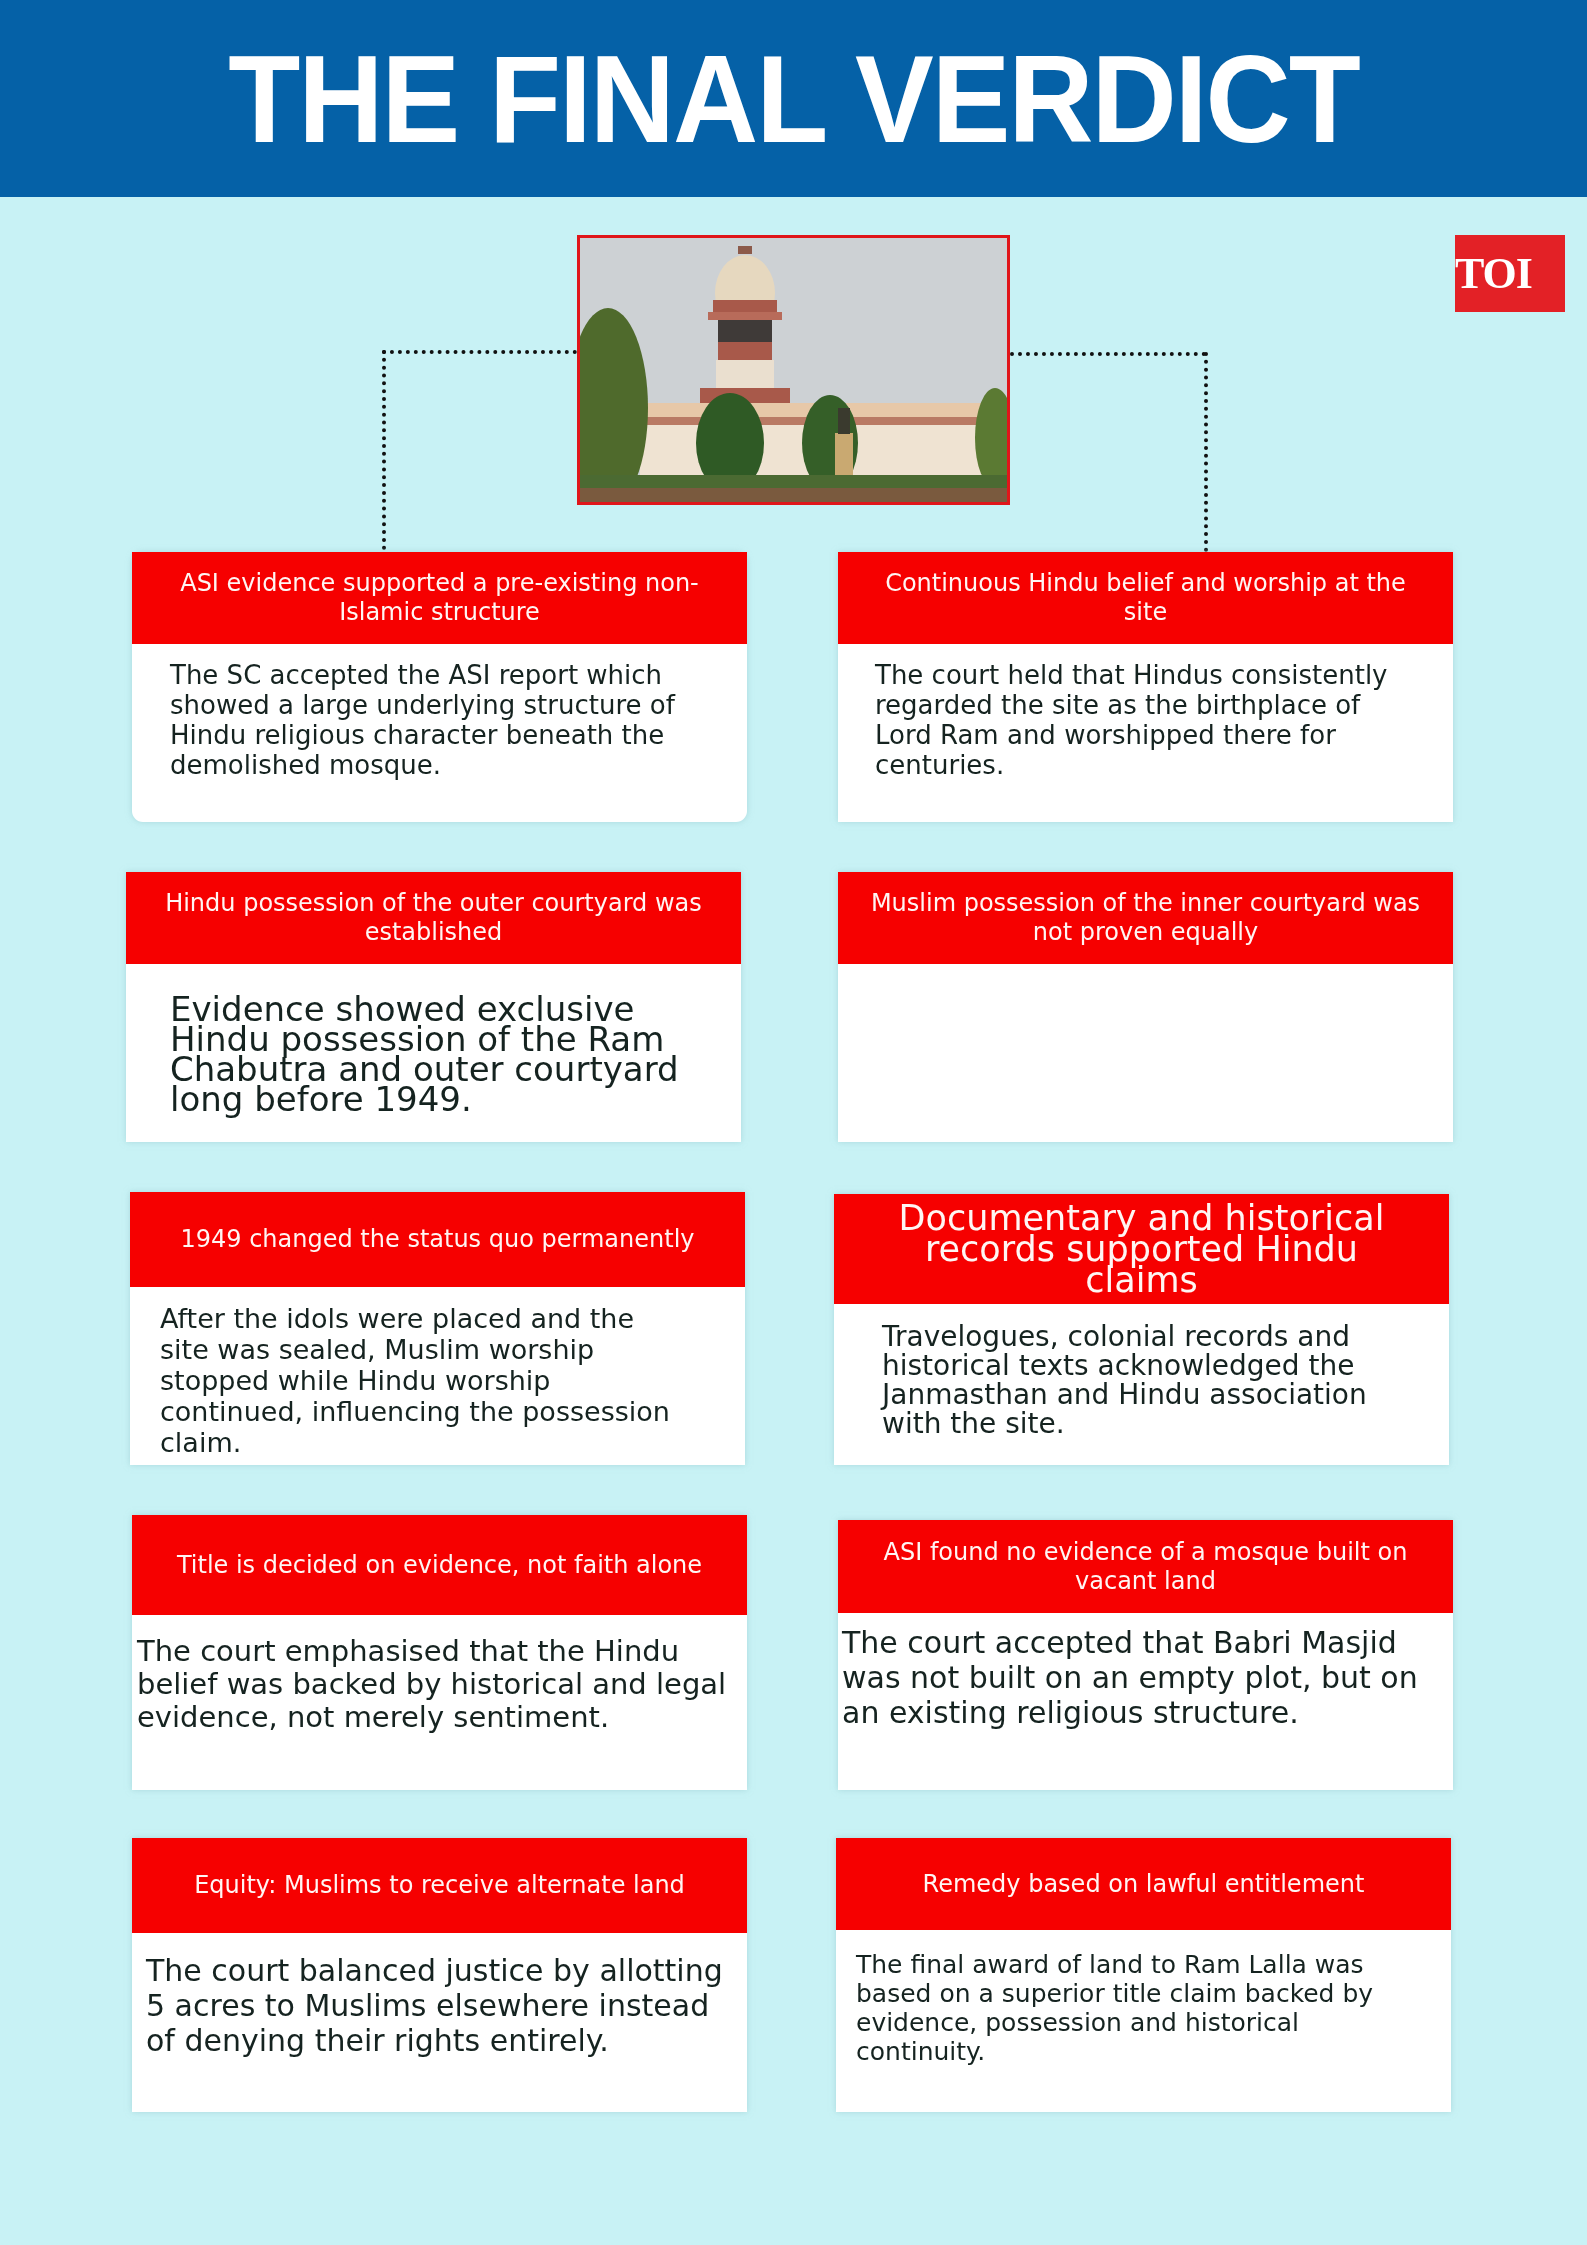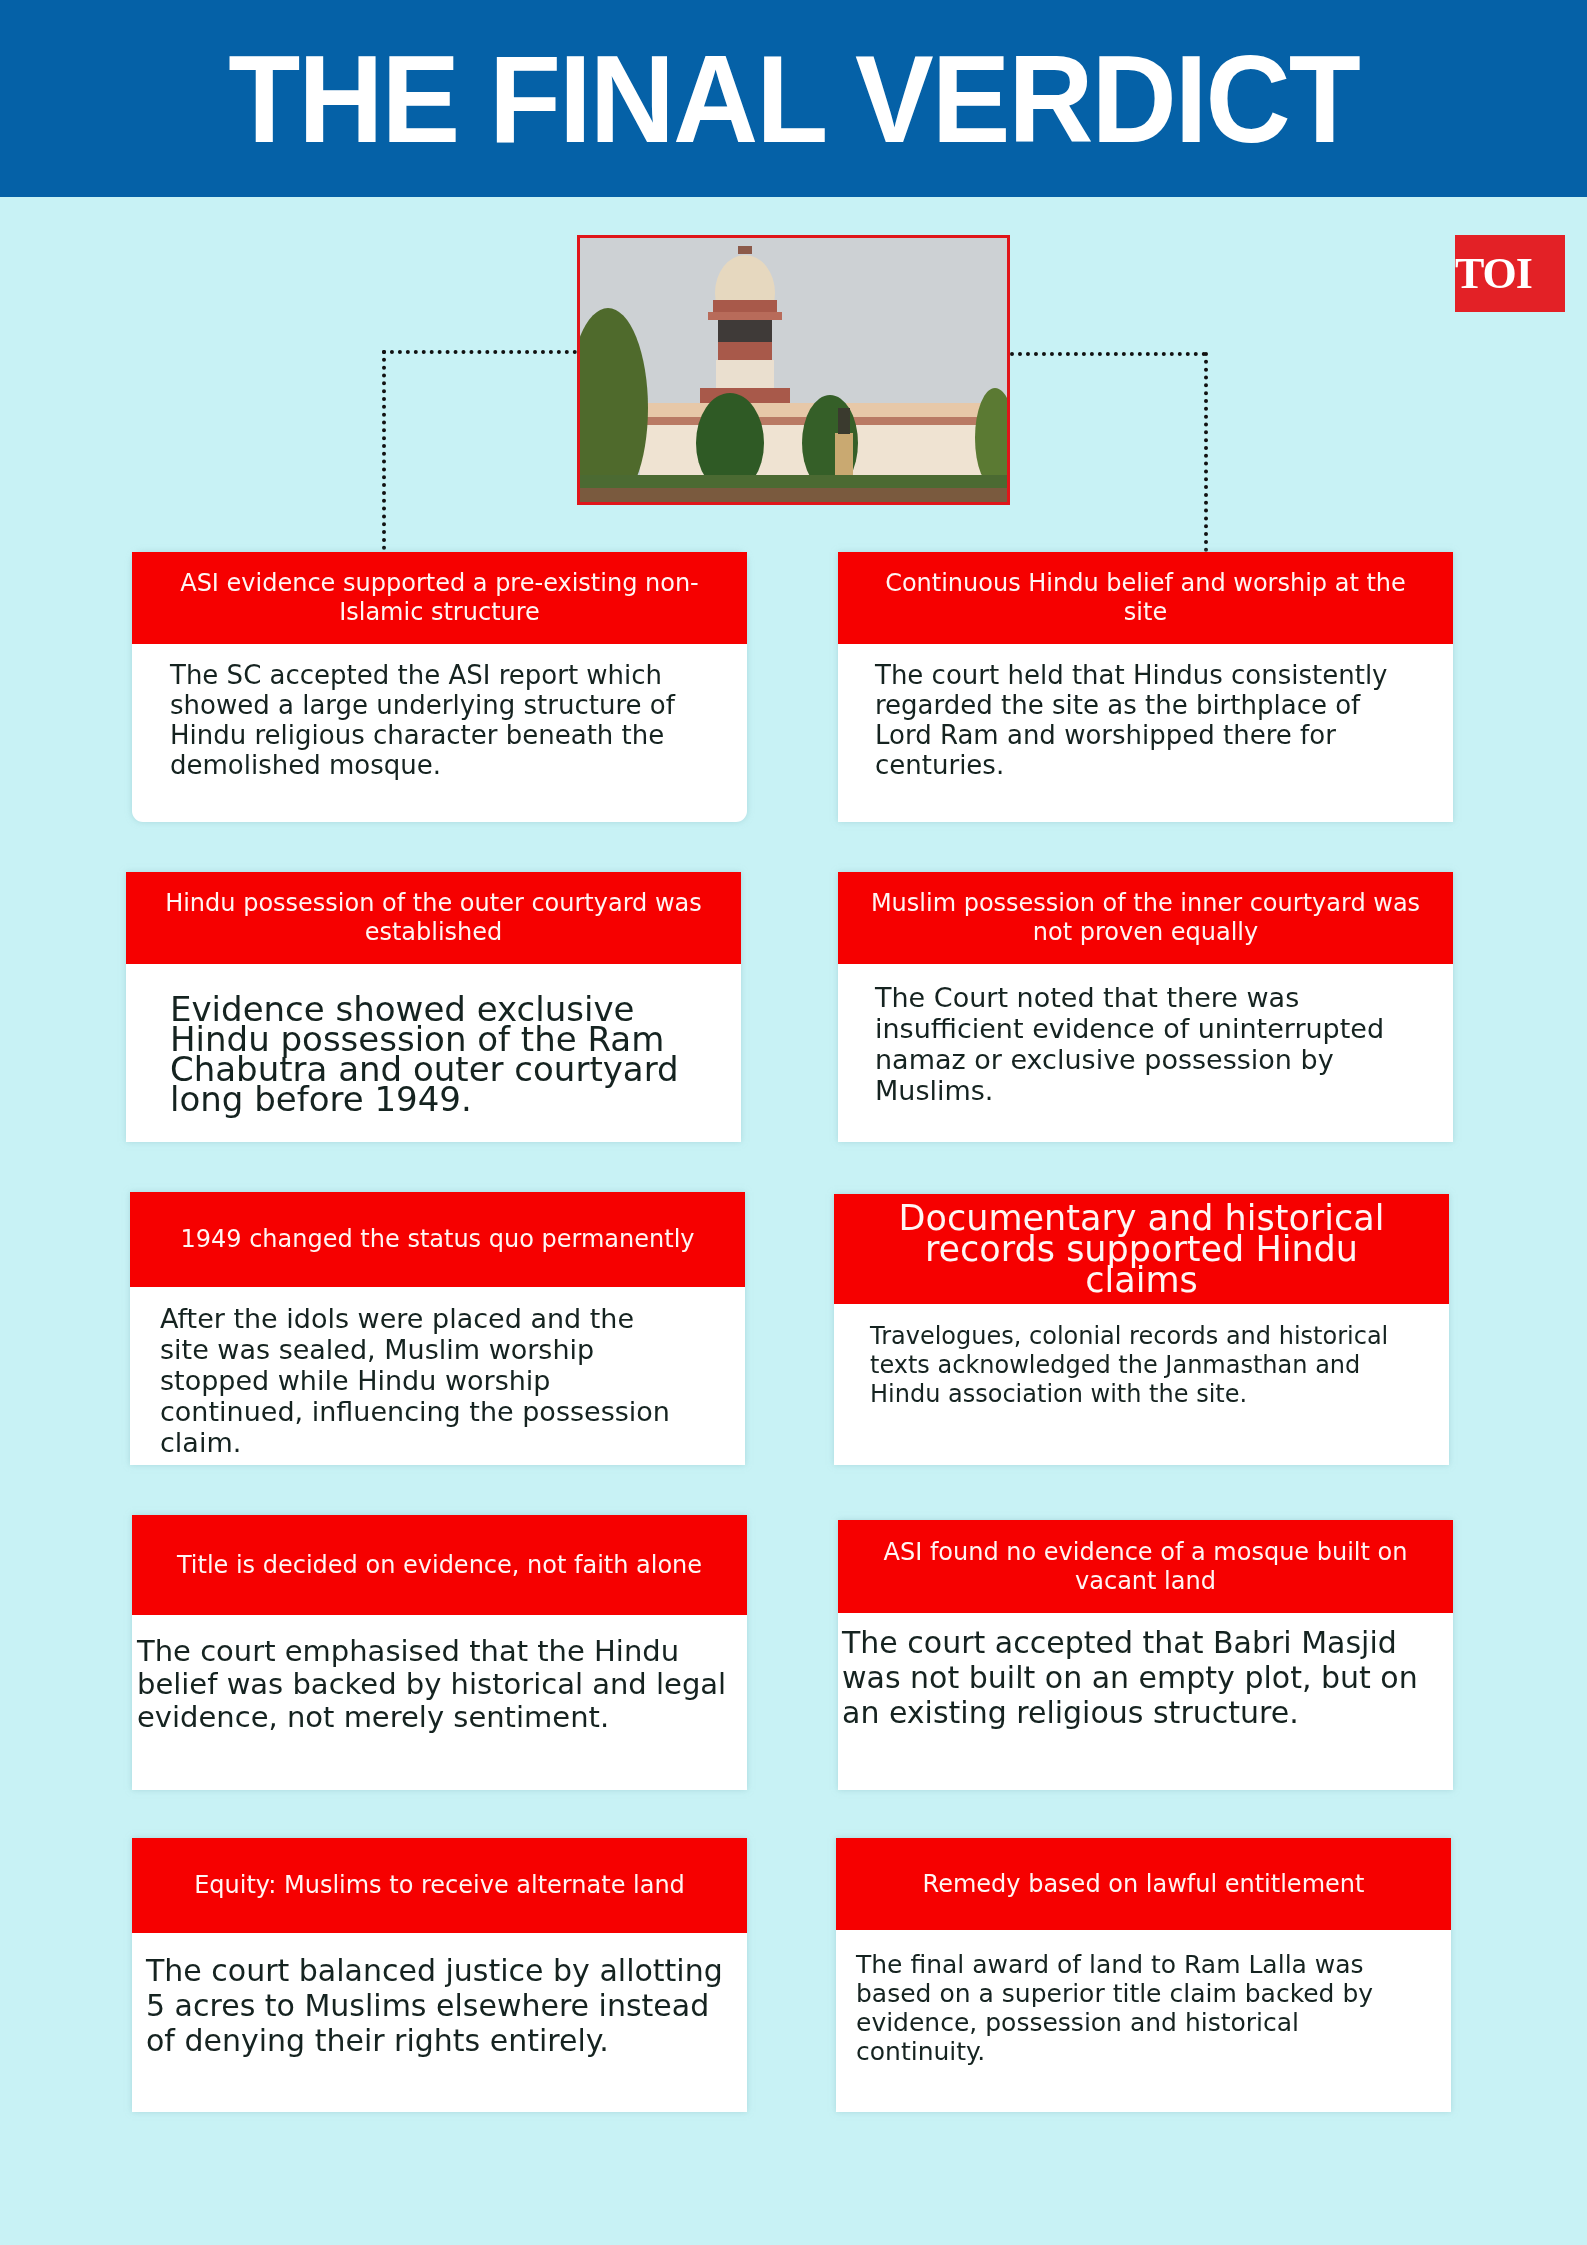--- a/index.html
+++ b/index.html
@@ -96,30 +96,29 @@
   <div class="head" style="height:92px;">Continuous Hindu belief and worship at the site</div>
   <div class="body" style="font-size:26px; line-height:30px; padding-top:16px; padding-left:37px;">The court held that Hindus consistently regarded the site as the birthplace of Lord Ram and worshipped there for centuries.</div>
 </div>
 
 <div class="card" style="left:126px; top:872px; height:270px;">
   <div class="head" style="height:92px;">Hindu possession of the outer courtyard was established</div>
   <div class="body" style="font-size:34px; line-height:30px; padding-top:30px; padding-left:44px;">Evidence showed exclusive Hindu possession of the Ram Chabutra and outer courtyard long before 1949.</div>
 </div>
 <div class="card" style="left:838px; top:872px; height:270px;">
   <div class="head" style="height:92px;">Muslim possession of the inner courtyard was not proven equally</div>
-  <div class="body" style="font-size:27px; line-height:31px; padding-top:18px; padding-left:37px;">The Court noted that there was insufficient evidence of uninterrupted namaz or exclusive possession by Muslims.</div>
 </div>
 
 <div class="card" style="left:130px; top:1192px; height:273px;">
   <div class="head" style="height:95px;">1949 changed the status quo permanently</div>
   <div class="body" style="font-size:27px; line-height:31px; padding-top:16px; padding-left:30px; padding-right:60px;">After the idols were placed and the site was sealed, Muslim worship stopped while Hindu worship continued, influencing the possession claim.</div>
 </div>
 <div class="card" style="left:834px; top:1194px; height:271px;">
   <div class="head" style="height:110px; font-size:35px; line-height:31px; padding:13px 60px;">Documentary and historical records supported Hindu claims</div>
-  <div class="body" style="font-size:24px; line-height:29px; padding-top:18px; padding-left:36px;">Travelogues, colonial records and historical texts acknowledged the Janmasthan and Hindu association with the site.</div>
+  <div class="body" style="font-size:28px; line-height:29px; padding-top:18px; padding-left:48px;">Travelogues, colonial records and historical texts acknowledged the Janmasthan and Hindu association with the site.</div>
 </div>
 
 <div class="card" style="left:132px; top:1515px; height:275px;">
   <div class="head" style="height:100px;">Title is decided on evidence, not faith alone</div>
   <div class="body" style="font-size:29px; line-height:33px; padding-top:20px; padding-left:5px; padding-right:5px;">The court emphasised that the Hindu belief was backed by historical and legal evidence, not merely sentiment.</div>
 </div>
 <div class="card" style="left:838px; top:1520px; height:270px;">
   <div class="head" style="height:93px; padding:0 28px;">ASI found no evidence of a mosque built on vacant land</div>
   <div class="body" style="font-size:30px; line-height:35px; padding-top:12px; padding-left:4px; padding-right:8px;">The court accepted that Babri Masjid was not built on an empty plot, but on an existing religious structure.</div>
 </div>

